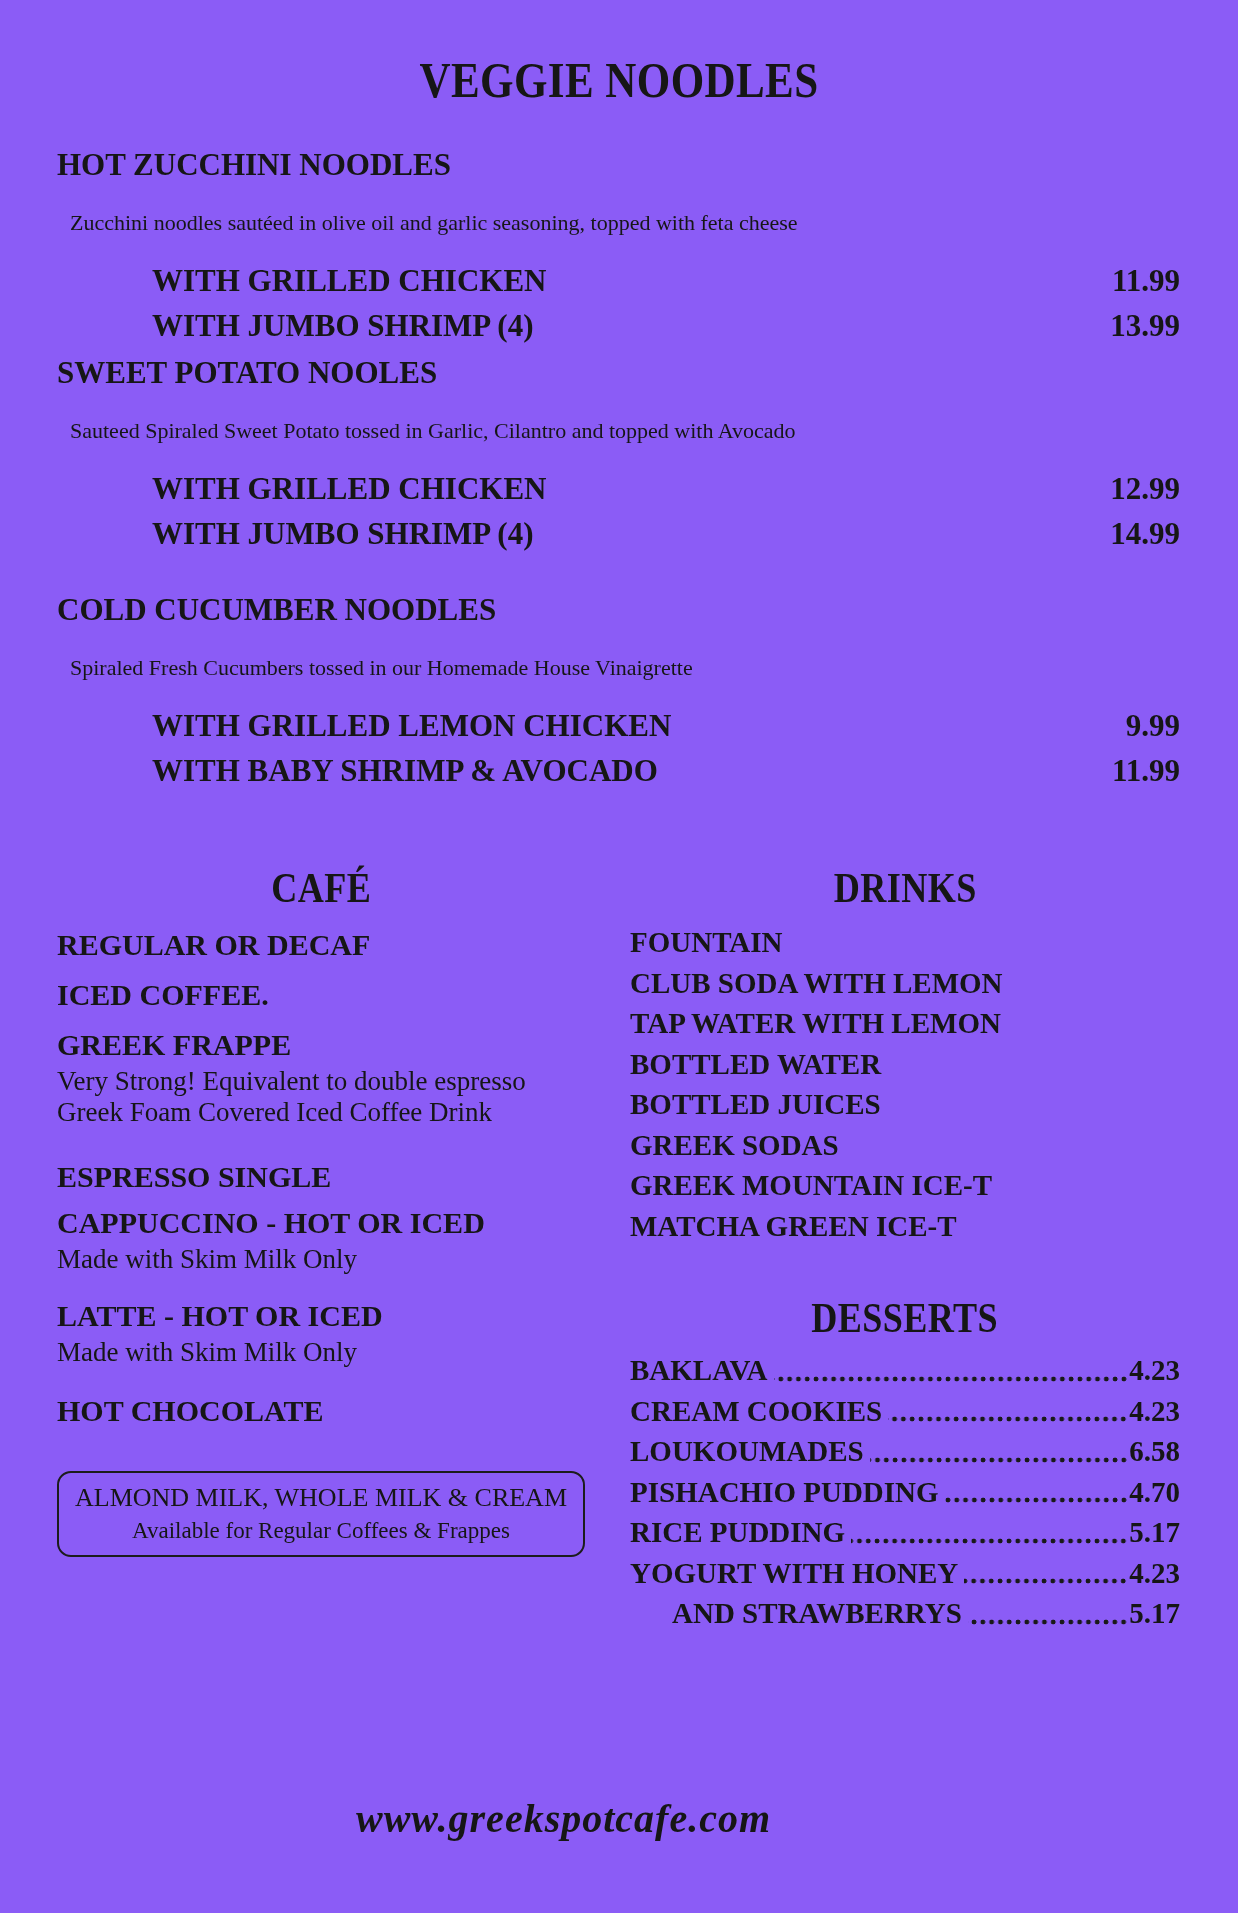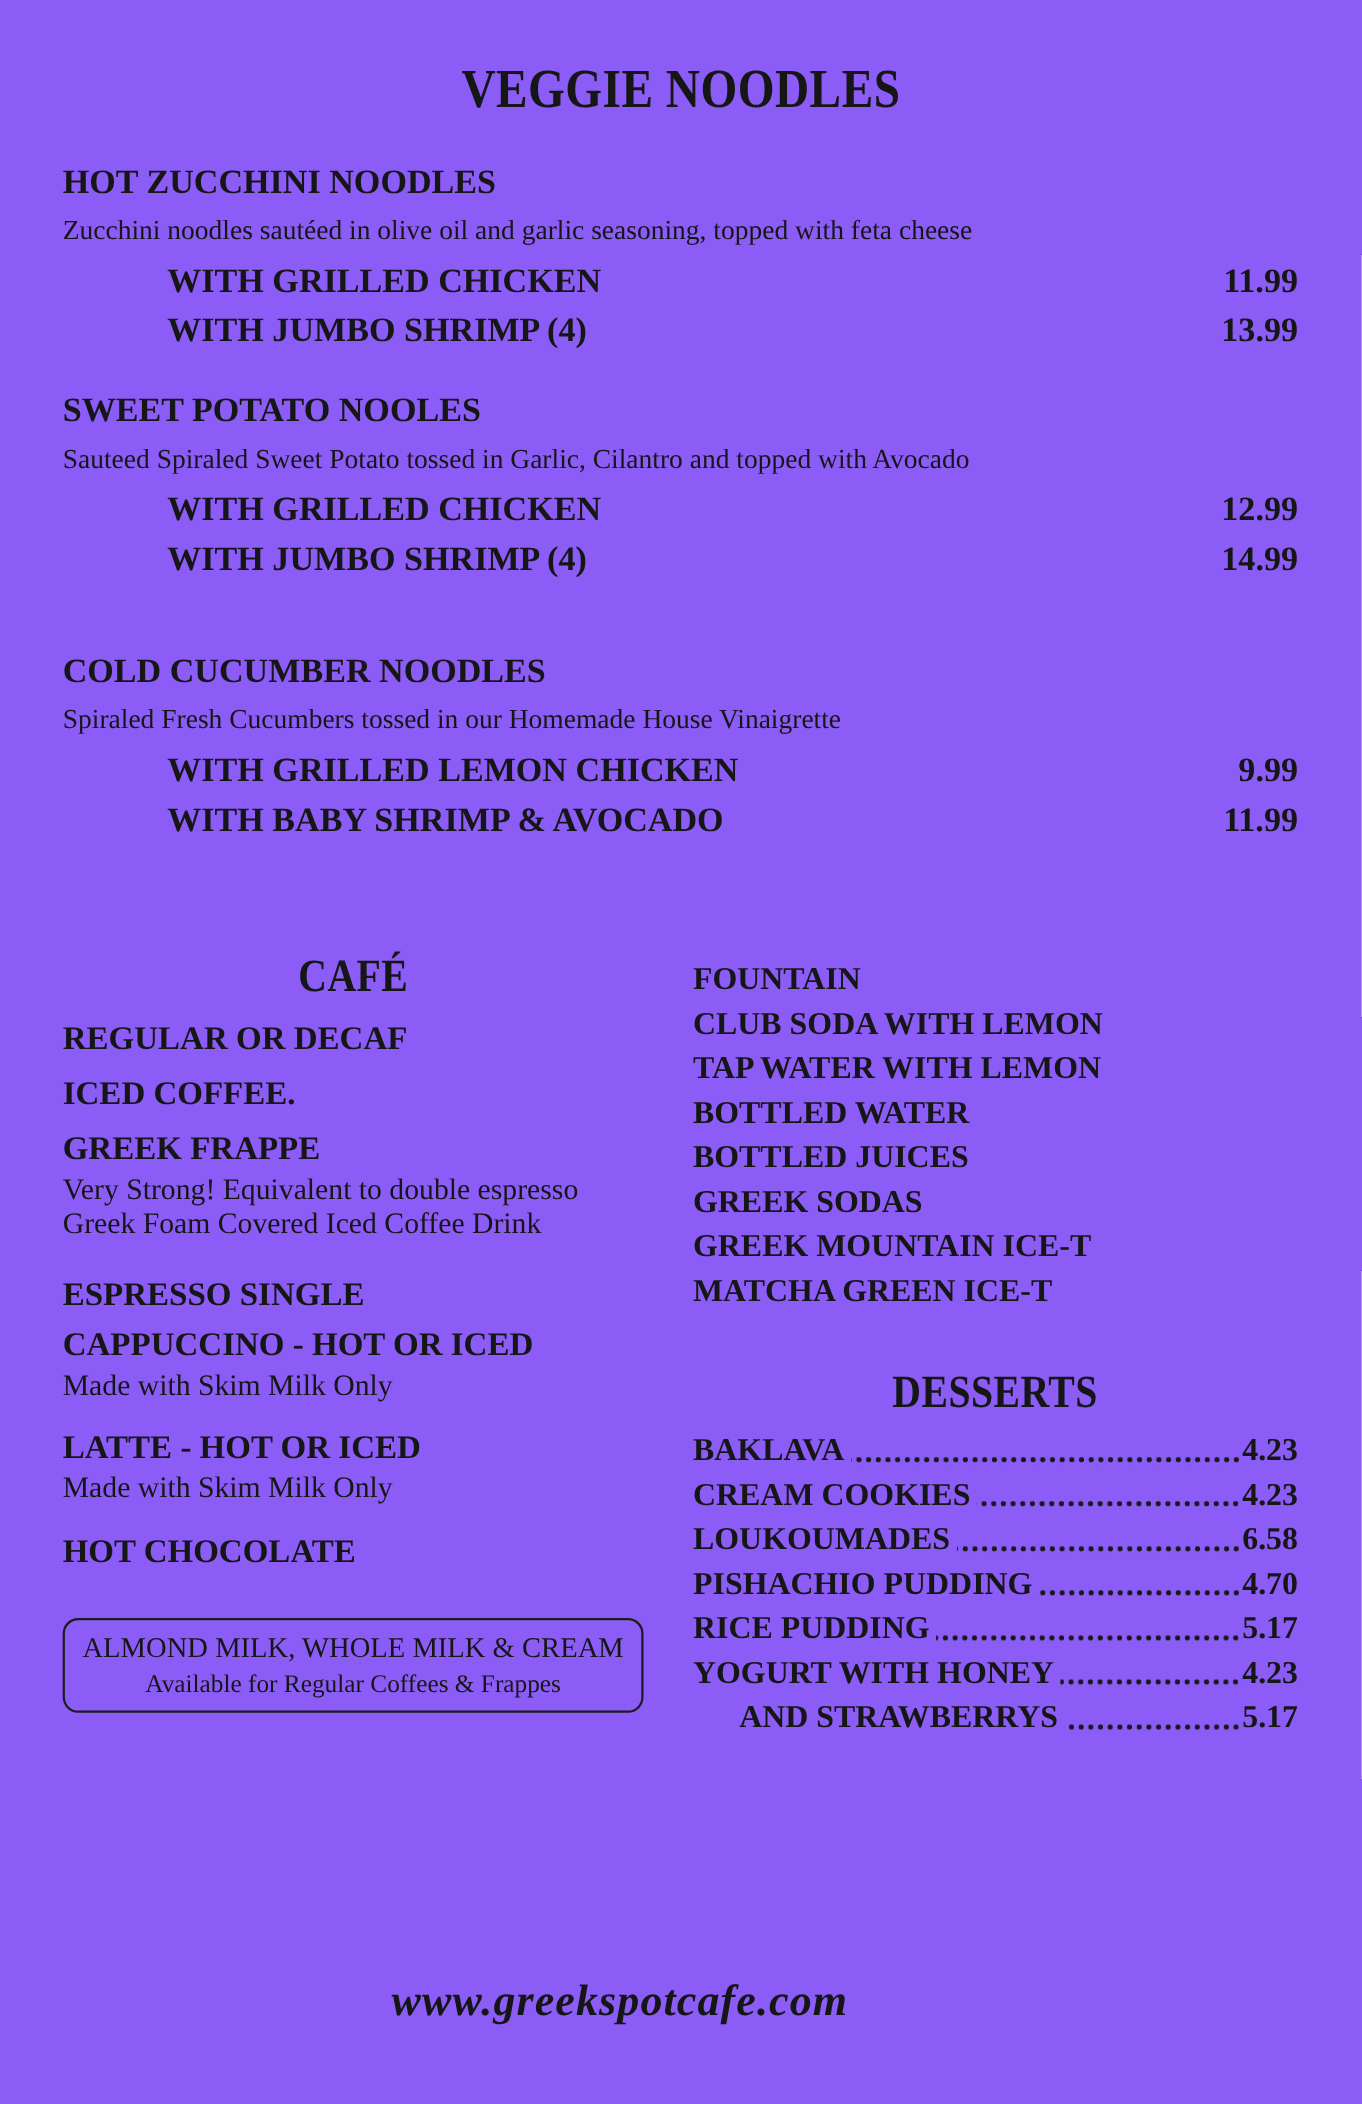--- a/index.html
+++ b/index.html
@@ -8,21 +8,21 @@
 
   
   .display-heading{font-weight:700;text-align:center;letter-spacing:.5px;}
   .display-heading .squeeze{display:inline-block;transform:scaleX(.86);transform-origin:center;white-space:nowrap;}
   .main-title{position:absolute;top:50px;left:0;width:100%;font-size:50px;line-height:60px;}
 
   
   .noodles{position:absolute;left:57px;right:58px;top:0;}
   .noodle-section{position:absolute;left:0;right:0;}
   .noodle-section h3{margin:0;font-size:31px;line-height:46px;font-weight:700;white-space:nowrap;}
-  .noodle-section p{margin:0;font-size:25px;line-height:44px;white-space:nowrap;}
+  .noodle-section p{margin:13px;font-size:22px;line-height:44px;white-space:nowrap;}
   .price-row{display:flex;align-items:flex-end;font-size:31px;line-height:45px;font-weight:700;padding-left:95px;}
   .price-row .label{white-space:nowrap;}
   .price-row .price{white-space:nowrap;}
   .leader{flex:1 1 auto;margin:0 8px 0 5px;min-width:30px;
     background-image:radial-gradient(circle at 3px 3px,#191919 2.3px,transparent 2.9px);
     background-size:9.5px 7px;background-repeat:repeat-x;
     background-position:left calc(100% - 8px);}
 
   
   .col-heading{font-size:42px;line-height:52px;}
@@ -142,20 +142,23 @@
       <div class="entry-name">HOT CHOCOLATE</div>
     </div>
 
     <div class="milk-note">
       <div class="note-line-1">ALMOND MILK, WHOLE MILK &amp; CREAM</div>
       <div class="note-line-2">Available for Regular Coffees &amp; Frappes</div>
     </div>
   </div>
 
   <div class="right-col">
+    <div class="display-heading col-heading">
+      <span class="squeeze">DRINKS</span>
+    </div>
 
     <div class="drink-list">
       <div class="drink-item">FOUNTAIN</div>
       <div class="drink-item">CLUB SODA WITH LEMON</div>
       <div class="drink-item">TAP WATER WITH LEMON</div>
       <div class="drink-item">BOTTLED WATER</div>
       <div class="drink-item">BOTTLED JUICES</div>
       <div class="drink-item">GREEK SODAS</div>
       <div class="drink-item">GREEK MOUNTAIN ICE-T</div>
       <div class="drink-item">MATCHA GREEN ICE-T</div>

